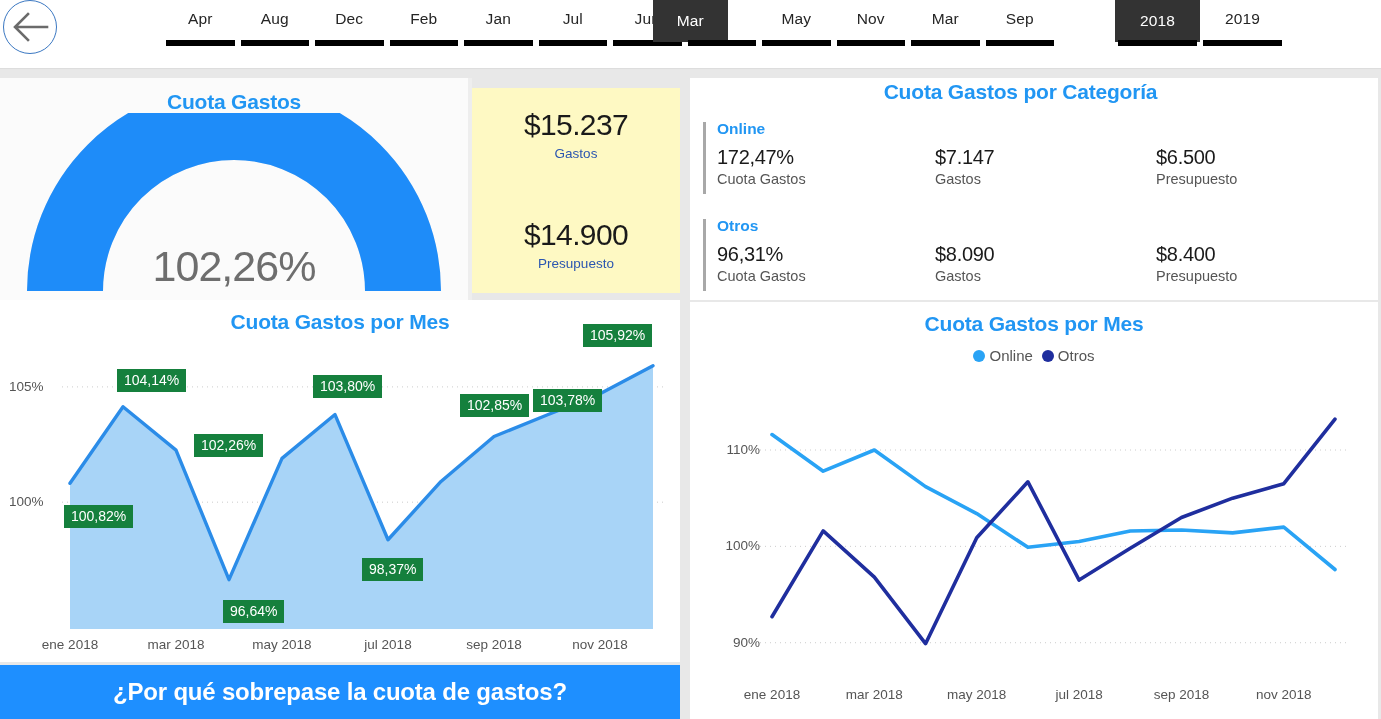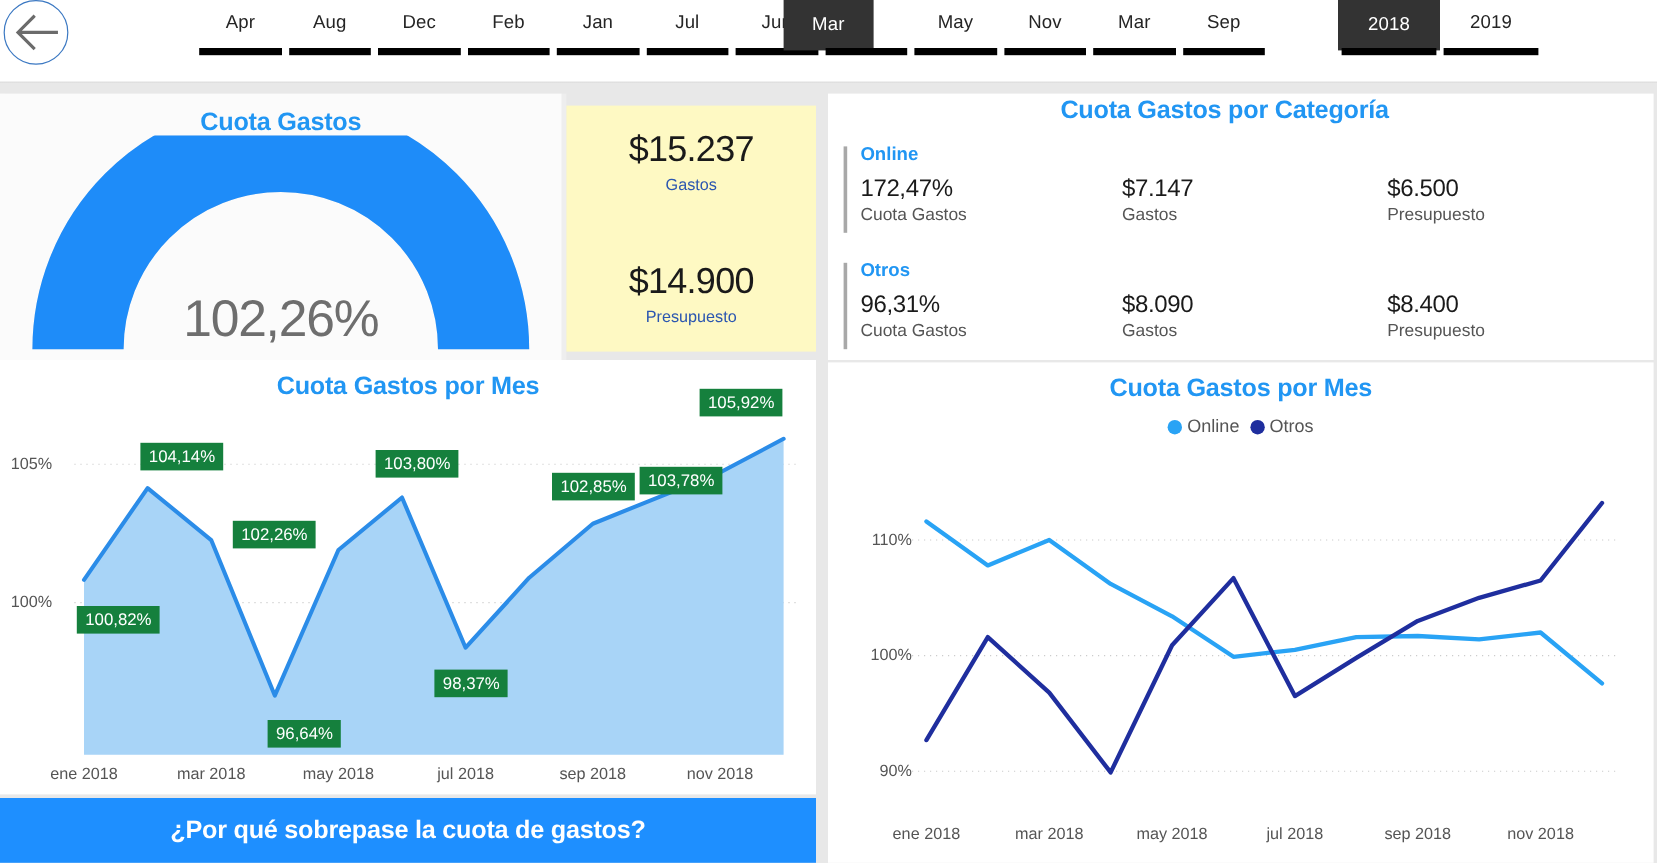--- a/index.html
+++ b/index.html
@@ -89,21 +89,21 @@
     position:absolute;background:#15803d;color:#ffffff;
     font-size:14px;padding:3px 7px 4px 7px;border-radius:0;
     white-space:nowrap;
   }
 
   
   #banner{
     position:absolute;left:0;top:665px;width:680px;height:54px;
     background:#1e8fff;color:#ffffff;
     display:flex;align-items:center;justify-content:center;
-    font-size:21px;font-weight:700;cursor:pointer;letter-spacing:-.2px;
+    font-size:24px;font-weight:700;cursor:pointer;letter-spacing:-.2px;
   }
 
   
   #line-panel{left:690px;top:302px;width:688px;height:417px;background:#ffffff;}
   #line-title{position:absolute;left:0;top:10px;width:688px;}
   #legend{
     position:absolute;left:0;top:45px;width:688px;
     display:flex;align-items:center;justify-content:center;gap:9px;
     font-size:15px;color:#555555;
   }

